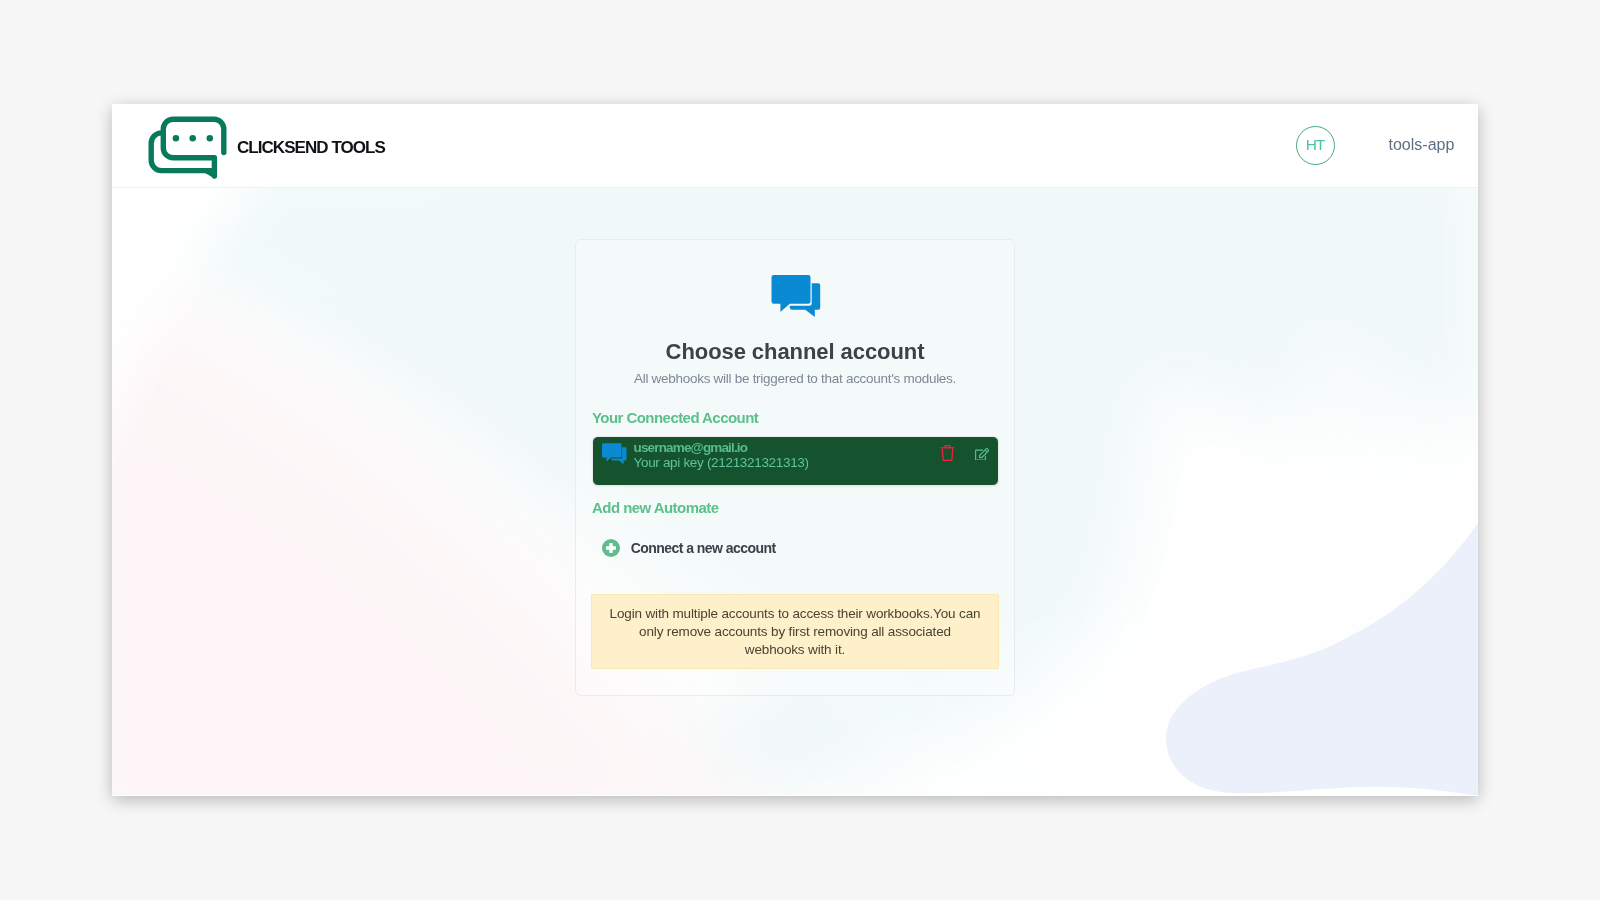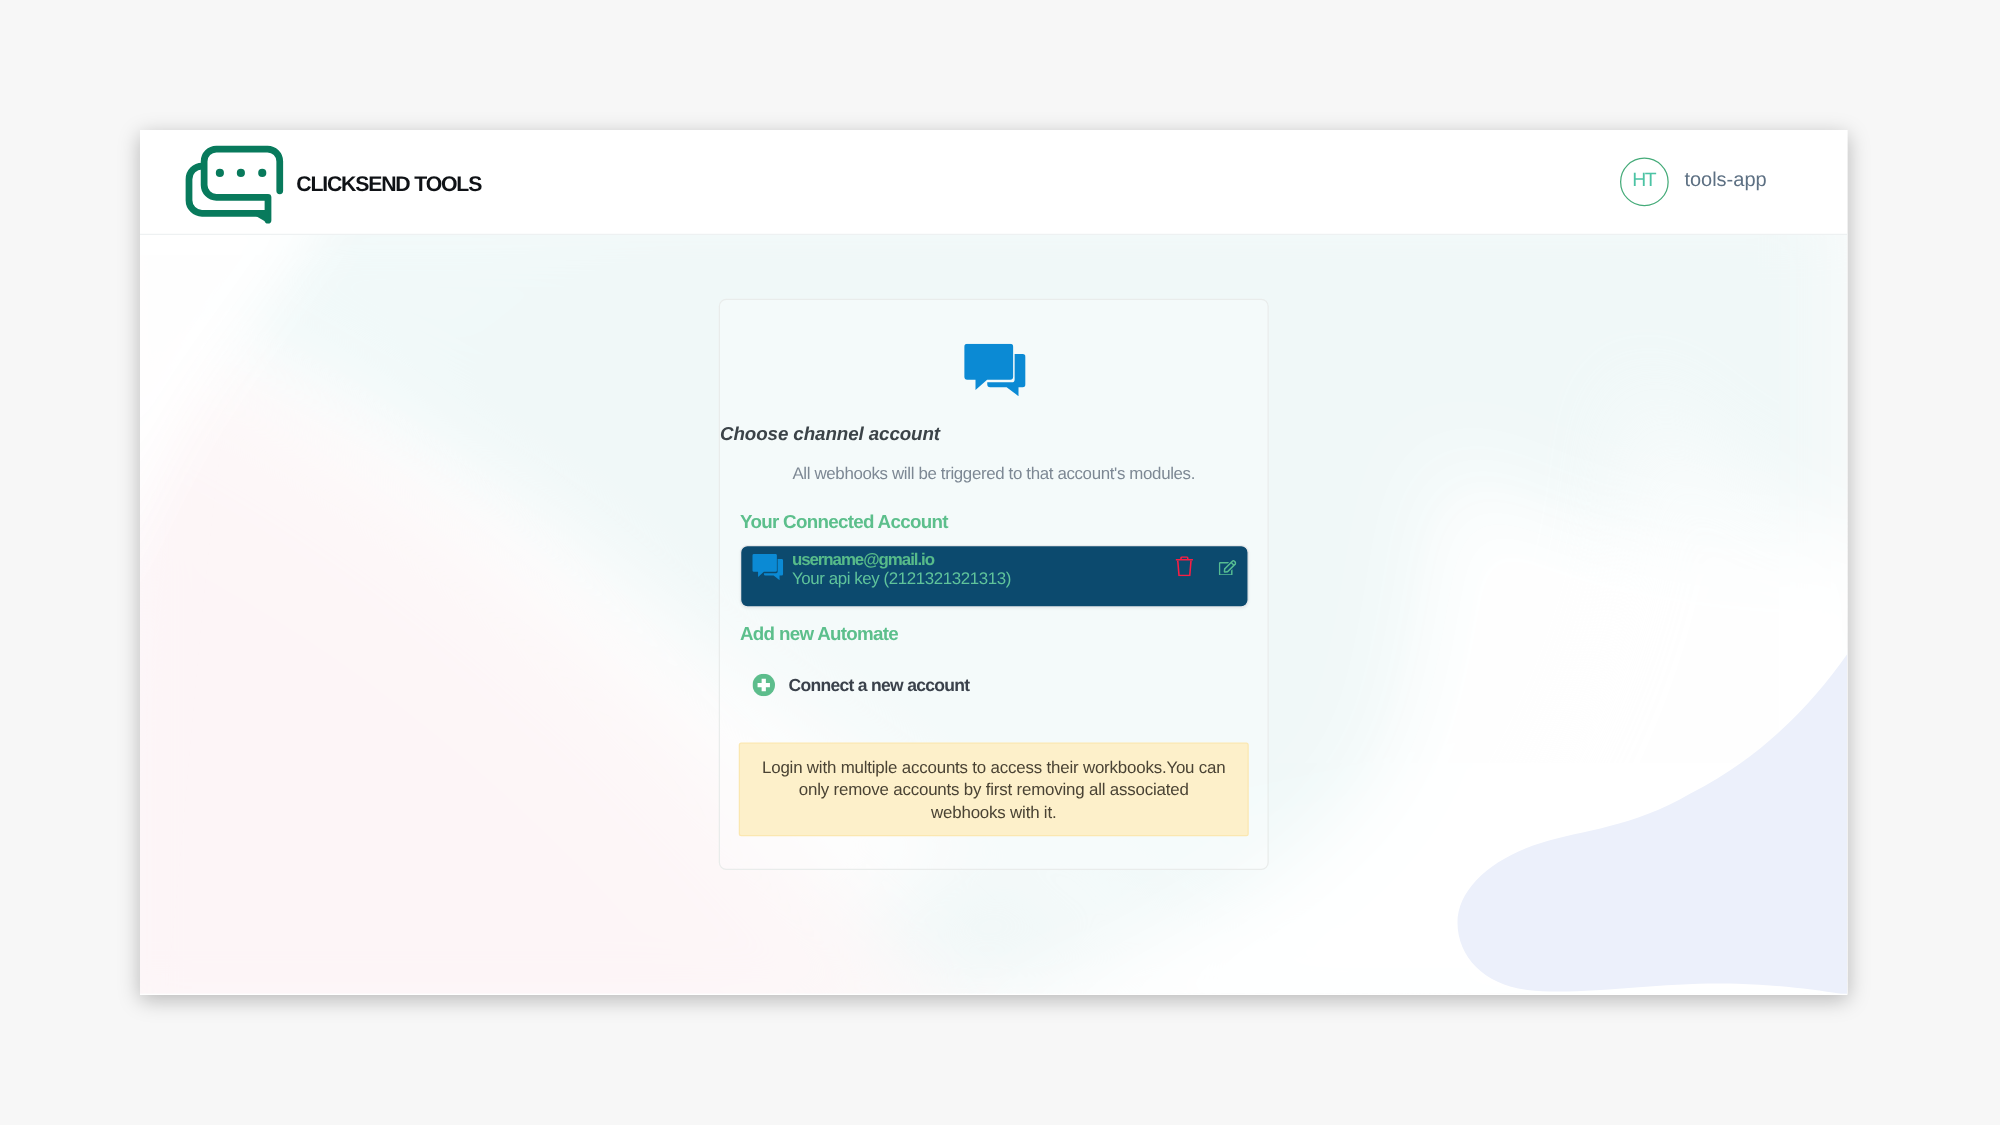--- a/index.html
+++ b/index.html
@@ -31,21 +31,21 @@
   .brand-name {
     font-size: 17px; font-weight: 700; color: #0f1216;
     letter-spacing: -.95px; margin-left: 8px; white-space:nowrap;
   }
   .nav { position:absolute; left: 467px; top: 32.5px; display:flex; align-items:flex-start; }
   .nav a {
     font-size: 13px; color: #8c97a8; text-decoration:none;
     white-space: nowrap; line-height: 18px; letter-spacing: -0.62px;
   }
   .nav a + a { margin-left: 41px; }
-  .user { position:absolute; left: 1184px; top: 21.5px; display:flex; align-items:center; }
+  .user { position:absolute; left: 1184px; top: 21.5px; display:flex; align-items:center;gap:41px; }
   .avatar {
     width: 39px; height: 39px; border-radius: 50%;
     border: 1.1px solid #45ab79;
     display:flex; align-items:center; justify-content:center;
     color: #4cc3a4; font-size: 15.5px; line-height: 1;
     letter-spacing: -1.2px; text-indent: -1.2px;
     background: transparent;
   }
   .user-name { font-size: 16px; font-weight: 400; color: #5d7083; margin-left: 12.5px; letter-spacing: 0px; }
 
@@ -63,39 +63,38 @@
     position:absolute;
     left: 463px; top: 51px;
     width: 440px; height: 457px;
     background: rgba(255,255,255,0.30);
     border: 1px solid #e9eceb;
     border-radius: 6px;
   }
   .card-icon { position:absolute; left: 50%; transform: translateX(-50%); top: 35px; }
   .card-title {
     position:absolute; left:0; right:0; top: 99px;
-    font-size: 15px; font-weight: 700; color: #3b4348;
+    text-align:center; font-size: 22px; font-weight: 700; color: #3b4348;
     letter-spacing: -.07px;
-    font-style: italic;
   }
   .card-sub {
     position:absolute; left:0; right:0; top: 131px;
     text-align:center; font-size: 13.5px; color: #7d8894; letter-spacing: -0.28px;
   }
   .sec-title {
     position:absolute; left: 16px;
     font-size: 15px; font-weight: 700; color: #5cbf8c; letter-spacing: -0.55px;
   }
   .sec-connected { top: 168.5px; }
   .sec-add { top: 258.5px; }
 
   .acct {
     position:absolute; left: 15.5px; top: 195.5px;
     width: 407.5px; height: 50px;
-    background: #0c4a6e;
+    background: #14532d;
     border: 1px solid #e8eaec;
     border-radius: 6px;
     box-shadow: 0 1px 2px rgba(16,24,40,.05);
   }
   .acct-icon { position:absolute; left: 8.7px; top: 6.7px; }
   .acct-email {
     position:absolute; left: 41px; top: 3px;
     font-size: 13.5px; font-weight: 700; color: #57bb8a; line-height: 16px;
     letter-spacing: -0.84px;
   }

